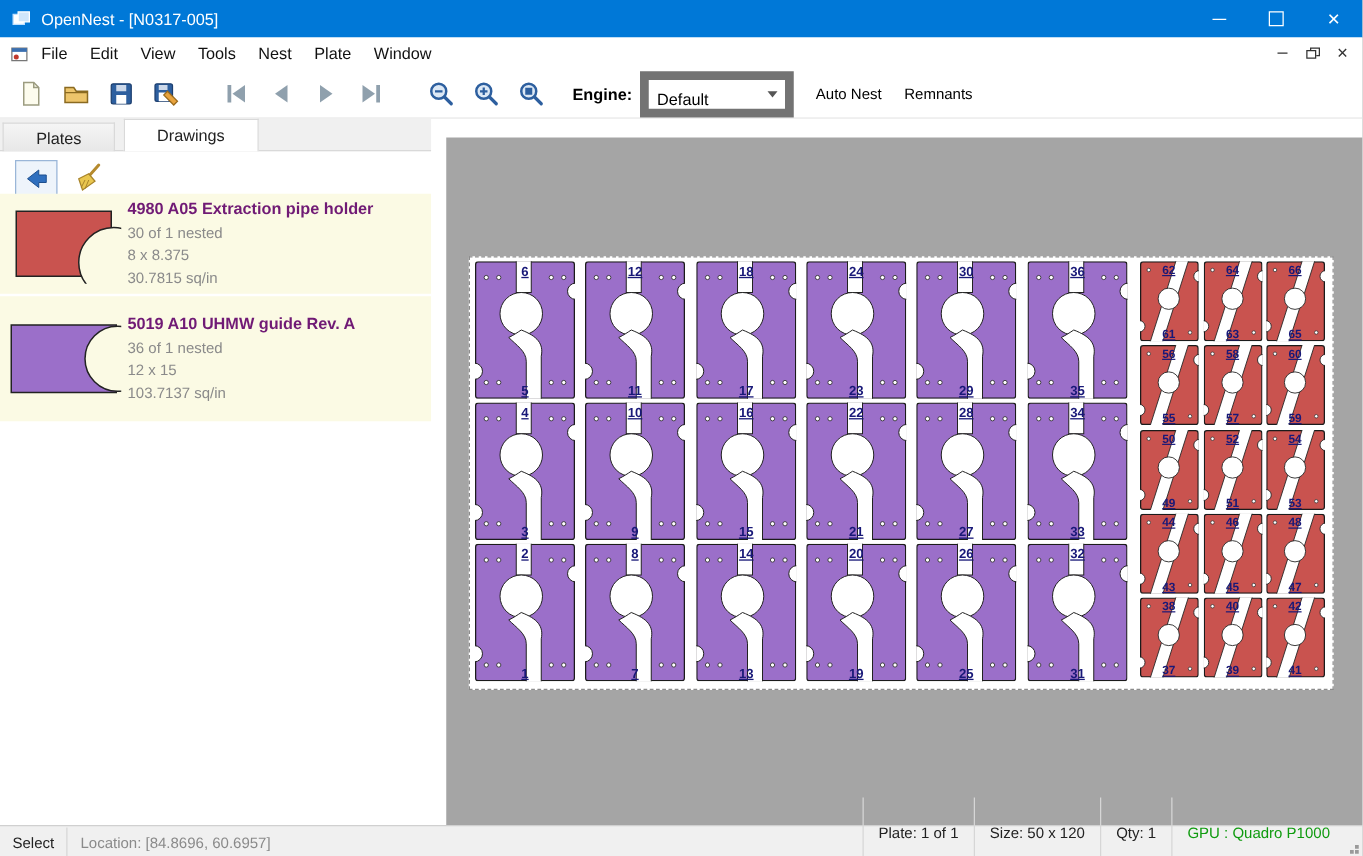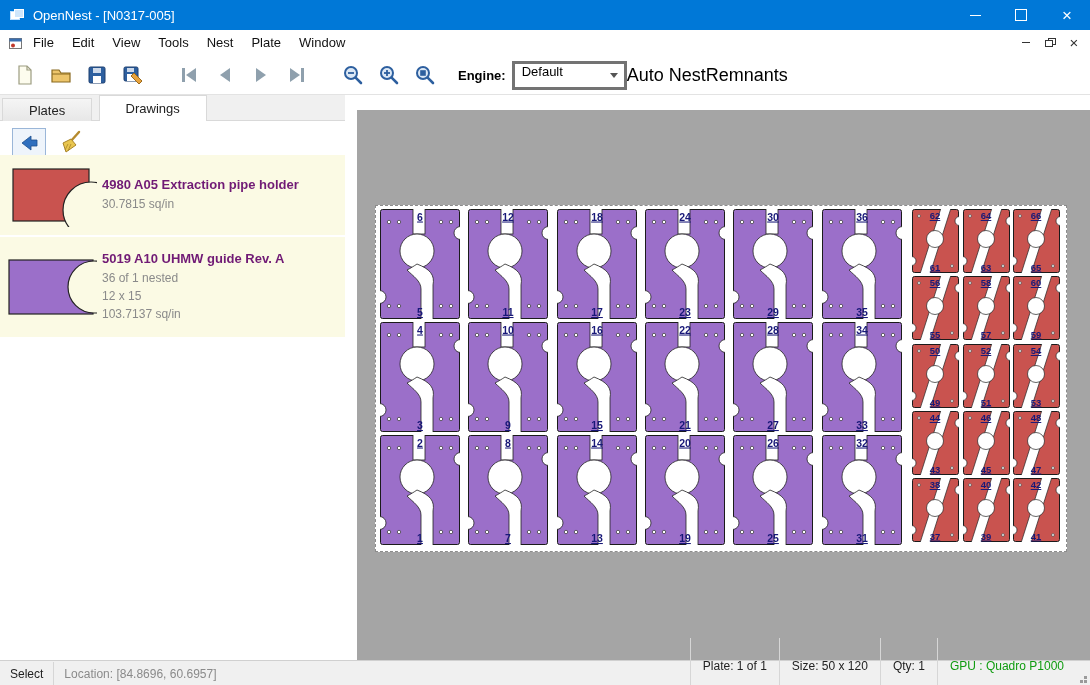--- a/index.html
+++ b/index.html
@@ -27,25 +27,25 @@
   .restore-glyph{position:relative;width:10px;height:9px}
   .restore-glyph:before{content:"";position:absolute;left:3px;top:0;width:6px;height:5px;border:1px solid #333}
   .restore-glyph:after{content:"";position:absolute;left:0;top:2px;width:6px;height:5px;border:1px solid #333;background:#fff}
 
   
   .toolbar{position:absolute;left:0;top:56px;width:1090px;height:38px;background:#fff;
            border-bottom:1px solid #e3e3e3;display:flex;align-items:center}
   .tb-btn{width:34px;height:32px;display:flex;align-items:center;justify-content:center;margin-left:2px}
   .grp{margin-left:22px}
   .engine-label{font-weight:bold;font-size:13px;margin:0 6px 0 16px}
-  .combo{width:102px;height:23px;border:3px solid #737373;background:#fff;display:flex;align-items:flex-start;
+  .combo{width:102px;height:23px;border:7px solid #737373;background:#fff;display:flex;align-items:flex-end;
          position:relative;font-size:13px;padding-left:7px}
   .combo .chev{position:absolute;right:6px;top:9px;width:0;height:0;
                border-left:4px solid transparent;border-right:4px solid transparent;border-top:5px solid #555}
-  .tb-text{font-size:18px;}
+  .tb-text{font-size:12px;margin-left:18px}
 
   
   .sidepanel{position:absolute;left:0;top:95px;width:345px;height:565px;background:#fff}
   .tabstrip{position:absolute;left:0;top:0;width:345px;height:25px;background:#f0f0f0;border-bottom:1px solid #d9d9d9}
   .tab{display:inline-block;height:20px;line-height:20px;padding:2px 26px 0 26px;font-size:13px;
        border:1px solid #d9d9d9;border-bottom:none;background:linear-gradient(#f5f5f5,#e7e7e7);
        margin-left:2px;vertical-align:bottom;color:#222}
   .tab.active{background:#fff;height:23px;line-height:21px;position:relative;z-index:2}
   .panel-tools{position:absolute;left:12px;top:33px;display:flex;gap:8px}
   .pt-btn{width:32px;height:27px;display:flex;align-items:center;justify-content:center}
@@ -231,20 +231,22 @@
 
   <div class="drawing-item" style="top:60px;height:80px">
     <span class="thumb">
       <svg width="92" height="64" viewBox="0 0 92 64">
         <rect x="8" y="6" width="76" height="52" fill="#c9534f" stroke="#222" stroke-width="1.2"></rect>
         <circle cx="86" cy="47" r="28" fill="#fbfae4" stroke="#222" stroke-width="1.2"></circle>
       </svg>
     </span>
     <div class="d-text">
       <div class="d-title">4980 A05 Extraction pipe holder</div>
+      <div class="d-line">30 of 1 nested</div>
+      <div class="d-line">8 x 8.375</div>
       <div class="d-line">30.7815 sq/in</div>
     </div>
   </div>
 
   <div class="drawing-item" style="top:142px;height:100px">
     <span class="thumb">
       <svg width="92" height="72" viewBox="0 0 92 72">
         <rect x="4" y="9" width="84" height="54" fill="#9b6fc9" stroke="#222" stroke-width="1.2"></rect>
         <circle cx="89" cy="36" r="26" fill="#fbfae4" stroke="#222" stroke-width="1.2"></circle>
       </svg>

